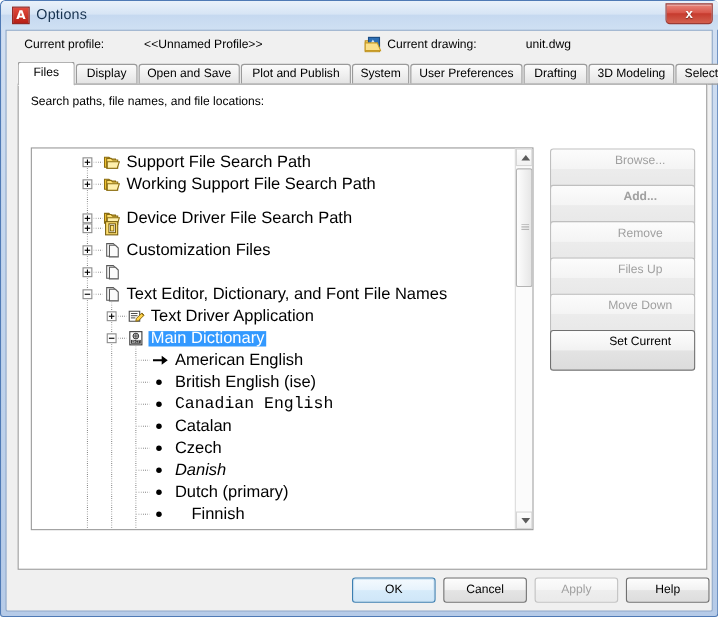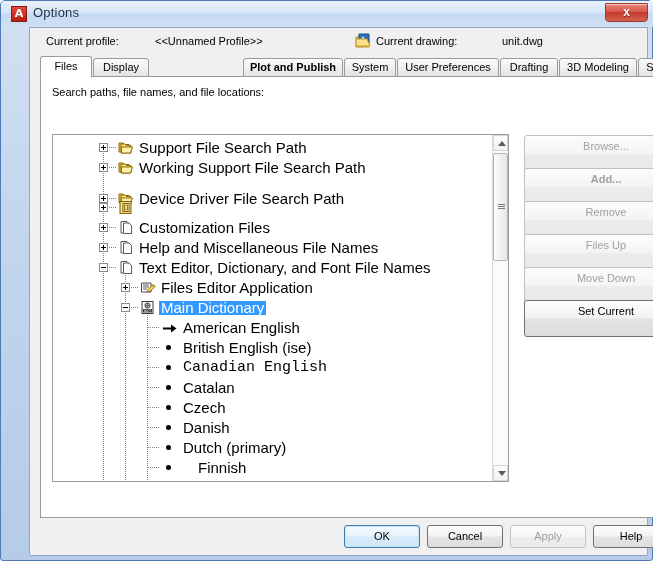--- a/index.html
+++ b/index.html
@@ -24,21 +24,20 @@
     border: 1px solid #4f7ab5;
     border-radius: 5px 5px 3px 3px;
     padding: 0;
   }
   #frame-inner {
     position: absolute;
     left: 4px; top: 26px; right: 4px; bottom: 4px;
     background: #f0f0f0;
     border: 1px solid #8fa8c8;
     border-radius: 0 0 2px 2px;
-    margin-left: 24px;
   }
 
   
   #titlebar {
     position: absolute; left: 0; top: 0;
     width: 653px; height: 26px;
     border-radius: 4px 4px 0 0;
     background: linear-gradient(to bottom, #e9f1fa 0%, #d7e5f5 45%, #c6d9f0 50%, #cfe0f3 100%);
   }
   #app-icon {
@@ -353,21 +352,22 @@
         </svg>
       </div>
 
       <div class="pb-label" id="pb-cur-drawing-label">Current drawing:</div>
       <div class="pb-label" id="pb-cur-drawing-value">unit.dwg</div>
     </div>
 
     <div id="tabstrip">
         <div class="tab selected" style="left: 0px; width: 52px;">Files</div>
         <div class="tab" style="left: 53px; width: 56px;">Display</div>
-        <div class="tab" style="left: 203px; width: 100px; font-weight: bold;">Plot and Publish</div>
+        <div class="tab" style="left: 110px; width: 92px;">Open and Save</div>
+        <div class="tab" style="left: 203px; width: 100px;">Plot and Publish</div>
         <div class="tab" style="left: 304px; width: 52px;">System</div>
         <div class="tab" style="left: 357px; width: 102px;">User Preferences</div>
         <div class="tab" style="left: 460px; width: 58px;">Drafting</div>
         <div class="tab" style="left: 519px; width: 78px;">3D Modeling</div>
         <div class="tab" style="left: 598px; width: 62px;">Selection</div>
       </div>
 
     <div id="tabpage">
       <div id="tabpage-heading">Search paths, file names, and file locations:</div>
 
@@ -424,41 +424,40 @@
                 </svg></span>
               <span class="tlabel" style="left: 84px;">Customization Files</span>
             </div>
             <div class="tnode" style="top: 103px;">
               <div class="dot-h" style="left: 56px; width: 8px;"></div>
               <div class="expander plus" style="left: 46px;"></div>
               <span class="ticon" style="left: 65px;"><svg width="16" height="15" viewBox="0 0 16 15">
                   <path d="M3 1.5 L9 1.5 L11.5 4 L11.5 13 L3 13 Z" fill="#ffffff" stroke="#5a5a5a" stroke-width="1"></path>
                   <path d="M5.5 3 L11 3 L13.5 5.5 L13.5 13.5 L5.5 13.5 Z" fill="#fbfbfb" stroke="#5a5a5a" stroke-width="1"></path>
                 </svg></span>
-              <span class="tlabel" style="left: 84px;">Help and Miscellaneous File Names</span>
             </div>
             <div class="tnode" style="top: 123px;">
               <div class="dot-h" style="left: 56px; width: 8px;"></div>
               <div class="expander minus" style="left: 46px;"></div>
               <span class="ticon" style="left: 65px;"><svg width="16" height="15" viewBox="0 0 16 15">
                   <path d="M3 1.5 L9 1.5 L11.5 4 L11.5 13 L3 13 Z" fill="#ffffff" stroke="#5a5a5a" stroke-width="1"></path>
                   <path d="M5.5 3 L11 3 L13.5 5.5 L13.5 13.5 L5.5 13.5 Z" fill="#fbfbfb" stroke="#5a5a5a" stroke-width="1"></path>
                 </svg></span>
               <span class="tlabel" style="left: 84px;">Text Editor, Dictionary, and Font File Names</span>
             </div>
             <div class="tnode" style="top: 143px;">
               <div class="dot-h" style="left: 78px; width: 8px;"></div>
               <div class="expander plus" style="left: 68px;"></div>
               <span class="ticon" style="left: 87px;"><svg width="16" height="15" viewBox="0 0 16 15">
                   <path d="M1.5 3 L11 3 L11 12 L1.5 12 Z" fill="#ffffff" stroke="#4a4a4a" stroke-width="1"></path>
                   <path d="M3 5 L9 5 M3 7 L9 7 M3 9 L7 9" stroke="#4a4a4a" stroke-width="0.9"></path>
                   <path d="M8 9.5 L13 4.5 L15 6.5 L10 11.5 L7.5 12 Z" fill="#ffd24a" stroke="#8a6a10" stroke-width="0.9"></path>
                   <path d="M12.5 5 L14.5 7" stroke="#8a6a10" stroke-width="0.9"></path>
                 </svg></span>
-              <span class="tlabel" style="left: 106px;">Files Editor Application</span>
+              <span class="tlabel" style="left: 106px;">Text Driver Application</span>
             </div>
             <div class="tnode selected" style="top: 163px;">
               <div class="dot-h" style="left: 78px; width: 8px;"></div>
               <div class="expander minus" style="left: 68px;"></div>
               <span class="ticon" style="left: 87px;"><svg width="16" height="15" viewBox="0 0 16 15">
                   <rect x="2" y="1.5" width="11" height="12" fill="#ffffff" stroke="#3a3a3a" stroke-width="1"></rect>
                   <circle cx="7.5" cy="5.5" r="2.6" fill="#bcbcbc" stroke="#3a3a3a" stroke-width="0.9"></circle>
                   <path d="M5 5.5 L10 5.5 M7.5 3 L7.5 8" stroke="#3a3a3a" stroke-width="0.6"></path>
                   <rect x="3" y="9" width="9" height="3.5" fill="#3a3a3a"></rect>
                   <text x="7.5" y="12" font-size="3.2" fill="#ffffff" text-anchor="middle" font-family="DejaVu Sans">DICT</text>
@@ -488,21 +487,21 @@
               <span class="tlabel" style="left: 128px;">Catalan</span>
             </div>
             <div class="tnode" style="top: 263px;">
               <div class="dot-h" style="left: 95px; width: 12px;"></div>
               <span class="bullet" style="left: 113px;"></span>
               <span class="tlabel" style="left: 128px;">Czech</span>
             </div>
             <div class="tnode" style="top: 283px;">
               <div class="dot-h" style="left: 95px; width: 12px;"></div>
               <span class="bullet" style="left: 113px;"></span>
-              <span class="tlabel" style="left: 128px;">Danish</span>
+              <span class="tlabel" style="left: 128px; font-style: italic;">Danish</span>
             </div>
             <div class="tnode" style="top: 303px;">
               <div class="dot-h" style="left: 95px; width: 12px;"></div>
               <span class="bullet" style="left: 113px;"></span>
               <span class="tlabel" style="left: 128px;">Dutch (primary)</span>
             </div>
             <div class="tnode" style="top: 323px;">
               <div class="dot-h" style="left: 95px; width: 12px;"></div>
               <span class="bullet" style="left: 113px;"></span>
               <span class="tlabel" style="left: 143px;">Finnish</span>

